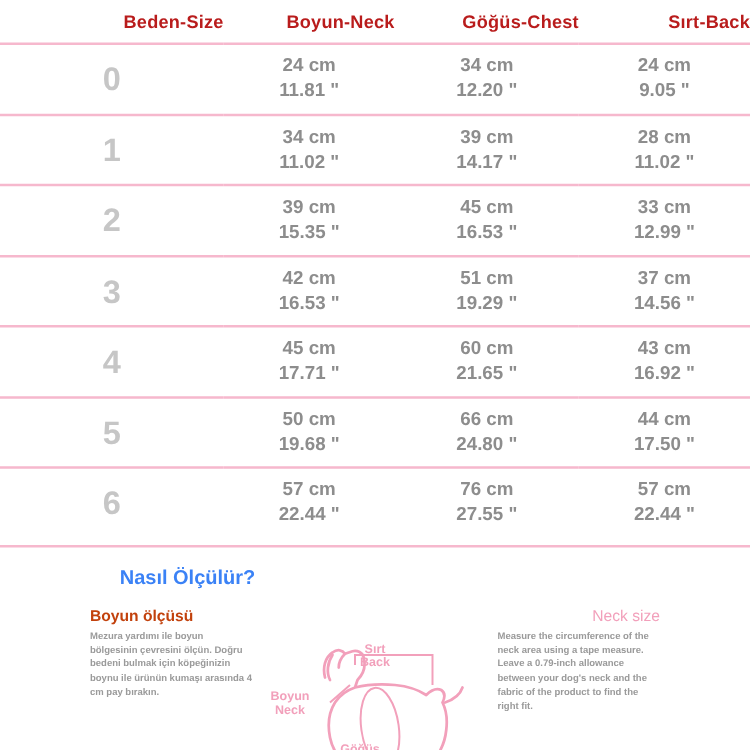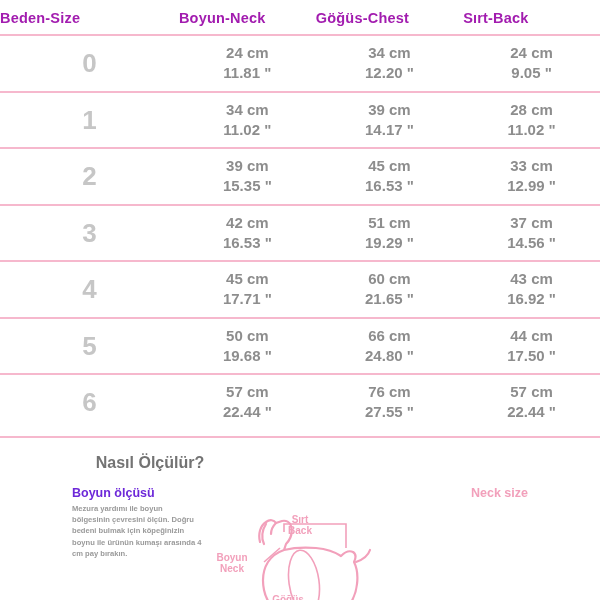--- a/index.html
+++ b/index.html
@@ -15,25 +15,25 @@
     overflow: hidden;
   }
 
   
   .size-table {
     width: 600px;
     border-collapse: collapse;
     table-layout: fixed;
   }
   .size-table th {
-    color: #a21caf;
+    color: #b91c1c;
     font-size: 14.5px;
     font-weight: bold;
     padding: 10px 0 8px 0;
-    text-align: left;
+    text-align: right;
     letter-spacing: 0.2px;
   }
   .size-table th.col-size { width: 170px; }
   .size-table th.col-neck { width: 130px; }
   .size-table th.col-chest { width: 140px; }
   .size-table th.col-back { width: 130px; }
 
   .size-table tbody tr {
     border-top: 2px solid #f6b8cd;
   }
@@ -64,21 +64,21 @@
     padding-top: 10px;
     border-top: 2px solid #f6b8cd;
     height: 272px;
   }
   .headings {
     display: flex;
     justify-content: space-between;
     padding: 6px 0 0 0;
   }
   .heading {
-    color: #737373;
+    color: #3b82f6;
     font-size: 16px;
     font-weight: bold;
     width: 50%;
     text-align: center;
   }
   .columns {
     display: flex;
     margin-top: 14px;
   }
   .col-left {
@@ -90,30 +90,30 @@
     width: 184px;
     position: relative;
   }
   .col-right {
     width: 208px;
     padding-right: 72px;
     padding-left: 6px;
   }
   .blk { margin-bottom: 11px; }
   .blk-title-left {
-    color: #6d28d9;
+    color: #c2410c;
     font-size: 12.5px;
     font-weight: bold;
     margin-bottom: 3px;
     text-align: left;
   }
   .blk-title-right {
     color: #f2a0bb;
     font-size: 12.5px;
-    font-weight: bold;
+    font-weight: normal;
     margin-bottom: 3px;
     text-align: right;
   }
   .blk-body {
     color: #9a9a9a;
     font-size: 7.6px;
     font-weight: bold;
     line-height: 1.5;
   }
   .blk-body.left { text-align: left; }
@@ -330,20 +330,21 @@
           <div class="lab lab-gogus">
             <span>Göğüs</span>
             <span class="l2">Chest</span>
           </div>
         </div>
       </div>
 
       <div class="col-right">
         <div class="blk">
           <div class="blk-title-right">Neck size</div>
+          <div class="blk-body right">Measure the circumference of the neck area using a tape measure. Leave a 0.79-inch allowance between your dog's neck and the fabric of the product to find the right fit.</div>
         </div>
         <div class="blk">
         </div>
 
       </div>
 
     </div>
   </div>
 </div>
 

